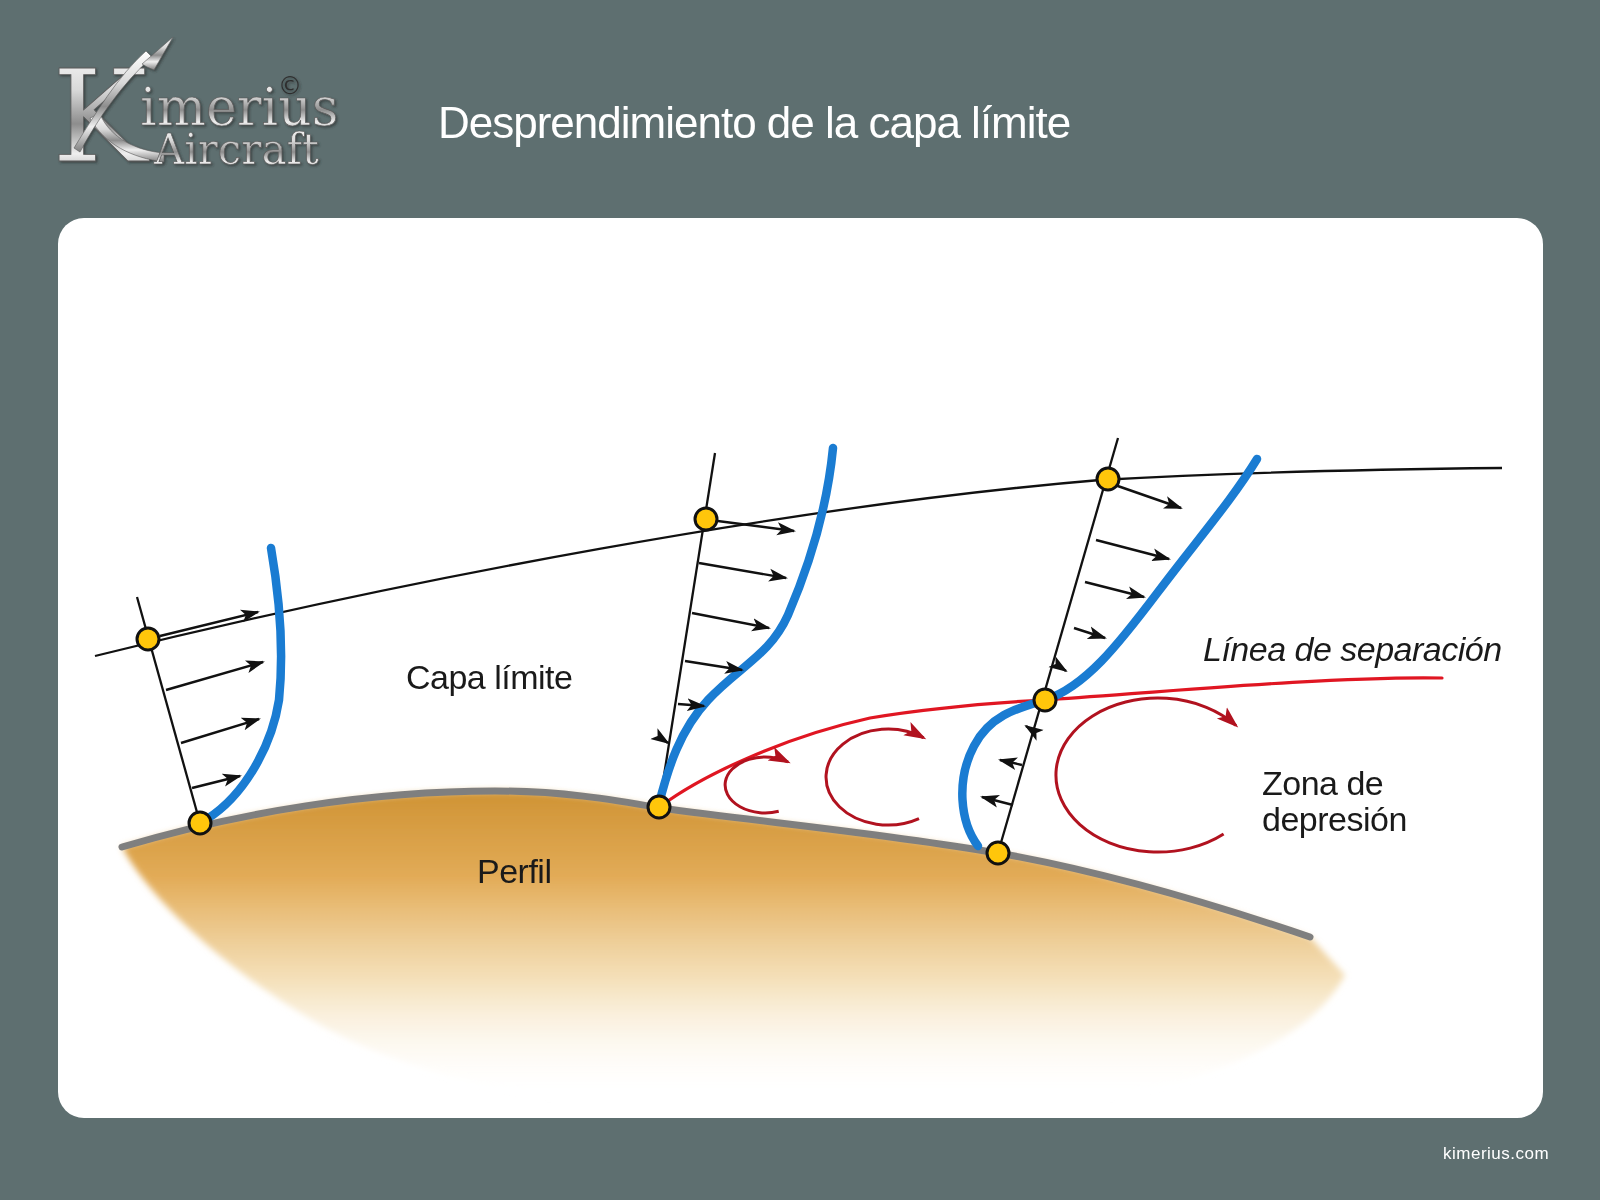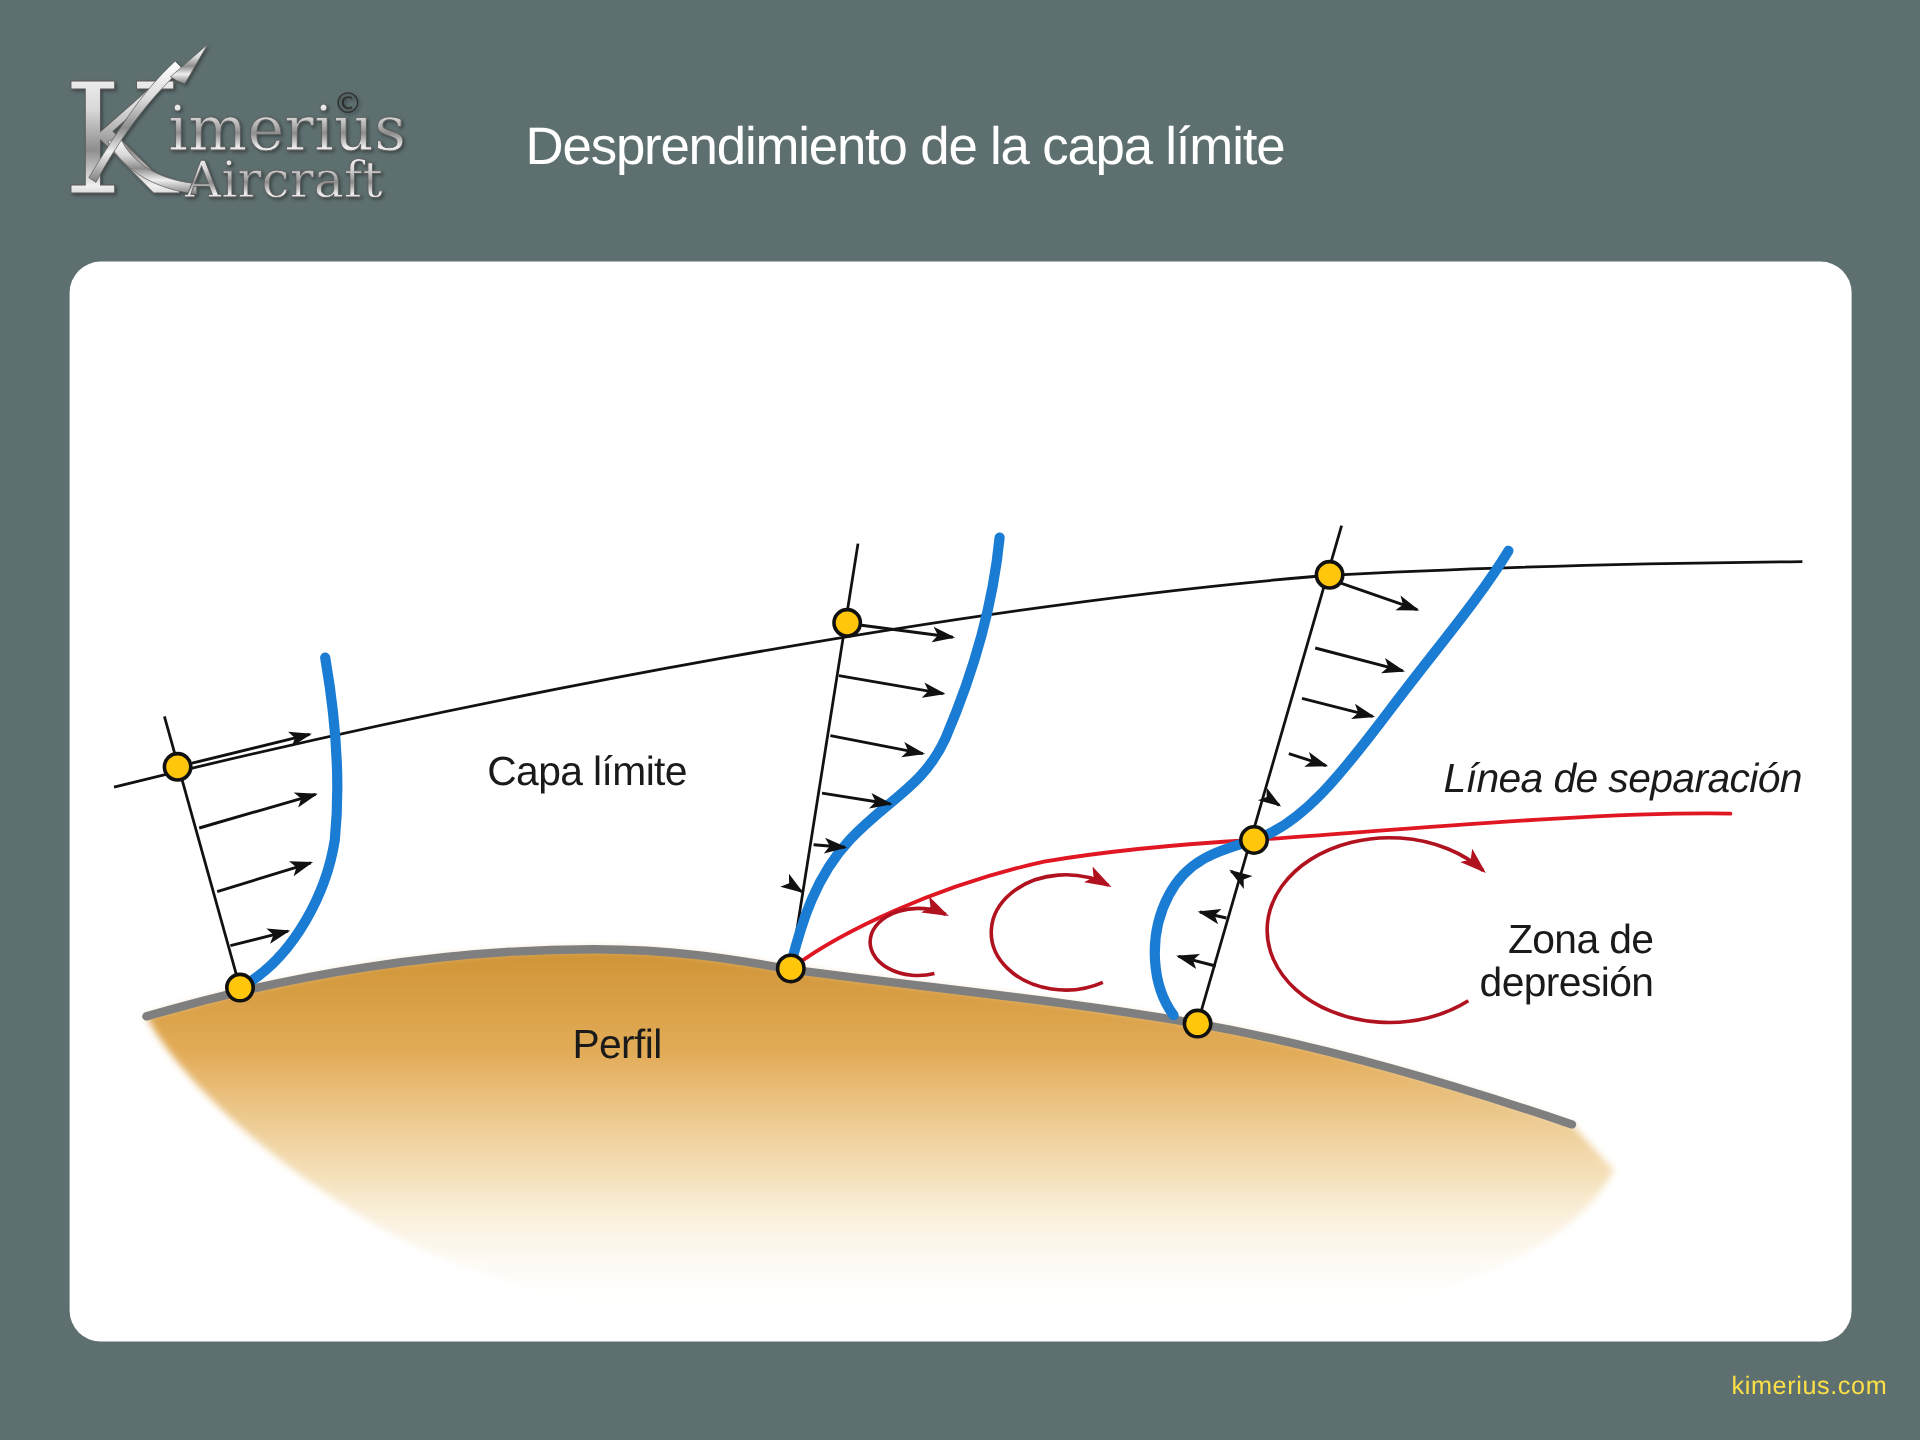--- a/index.html
+++ b/index.html
@@ -17,27 +17,27 @@
   .slide-title{
     position:absolute;left:438px;top:98px;z-index:4;
     color:var(--c-title_text,#ffffff);font-size:44px;letter-spacing:-1px;
     font-family:"Liberation Sans", sans-serif;white-space:nowrap;
   }
   .diag-label{
     position:absolute;z-index:3;color:var(--c-ink,#1a1a1a);
     font-size:34px;letter-spacing:-0.5px;white-space:nowrap;
     font-family:"Liberation Sans", sans-serif;
   }
-  .lbl-capa{left:406px;top:624px;}
+  .lbl-capa{left:406px;top:658px;}
   .lbl-perfil{left:448px;top:852px;margin-left:29px;}
   .lbl-linea{left:1203px;top:630px;font-style:italic;}
-  .lbl-zona{left:1233px;top:766px;text-align:right;white-space:pre-line;line-height:1.05;}
+  .lbl-zona{left:1262px;top:766px;text-align:left;white-space:pre-line;line-height:1.05;}
   .site-link{
     position:absolute;left:1443px;top:1144px;z-index:4;
-    color:#fde047;font-size:21px;letter-spacing:0.5px;
+    color:#ffffff;font-size:17px;letter-spacing:0.5px;
   }
   
   .blue-curve{fill:none;stroke:var(--c-velocity_profile_blue,#1a7cd2);stroke-width:8.5;stroke-linecap:round;}
   .ink-line{fill:none;stroke:#111;stroke-width:2.3;}
   .arrow-line{fill:none;stroke:#111;stroke-width:2.4;}
   .red-line{fill:none;stroke:var(--c-separation_line_red,#e01622);stroke-width:3.2;stroke-linecap:round;}
   .vortex{fill:none;stroke:var(--c-vortex_red,#b1121f);stroke-width:3;}
   .dot{fill:var(--c-point_yellow,#ffc60b);stroke:#111;stroke-width:3;}
   .surface-stroke{fill:none;stroke:var(--c-surface_gray,#7f7f7f);stroke-width:7;stroke-linecap:round;}
 </style>

